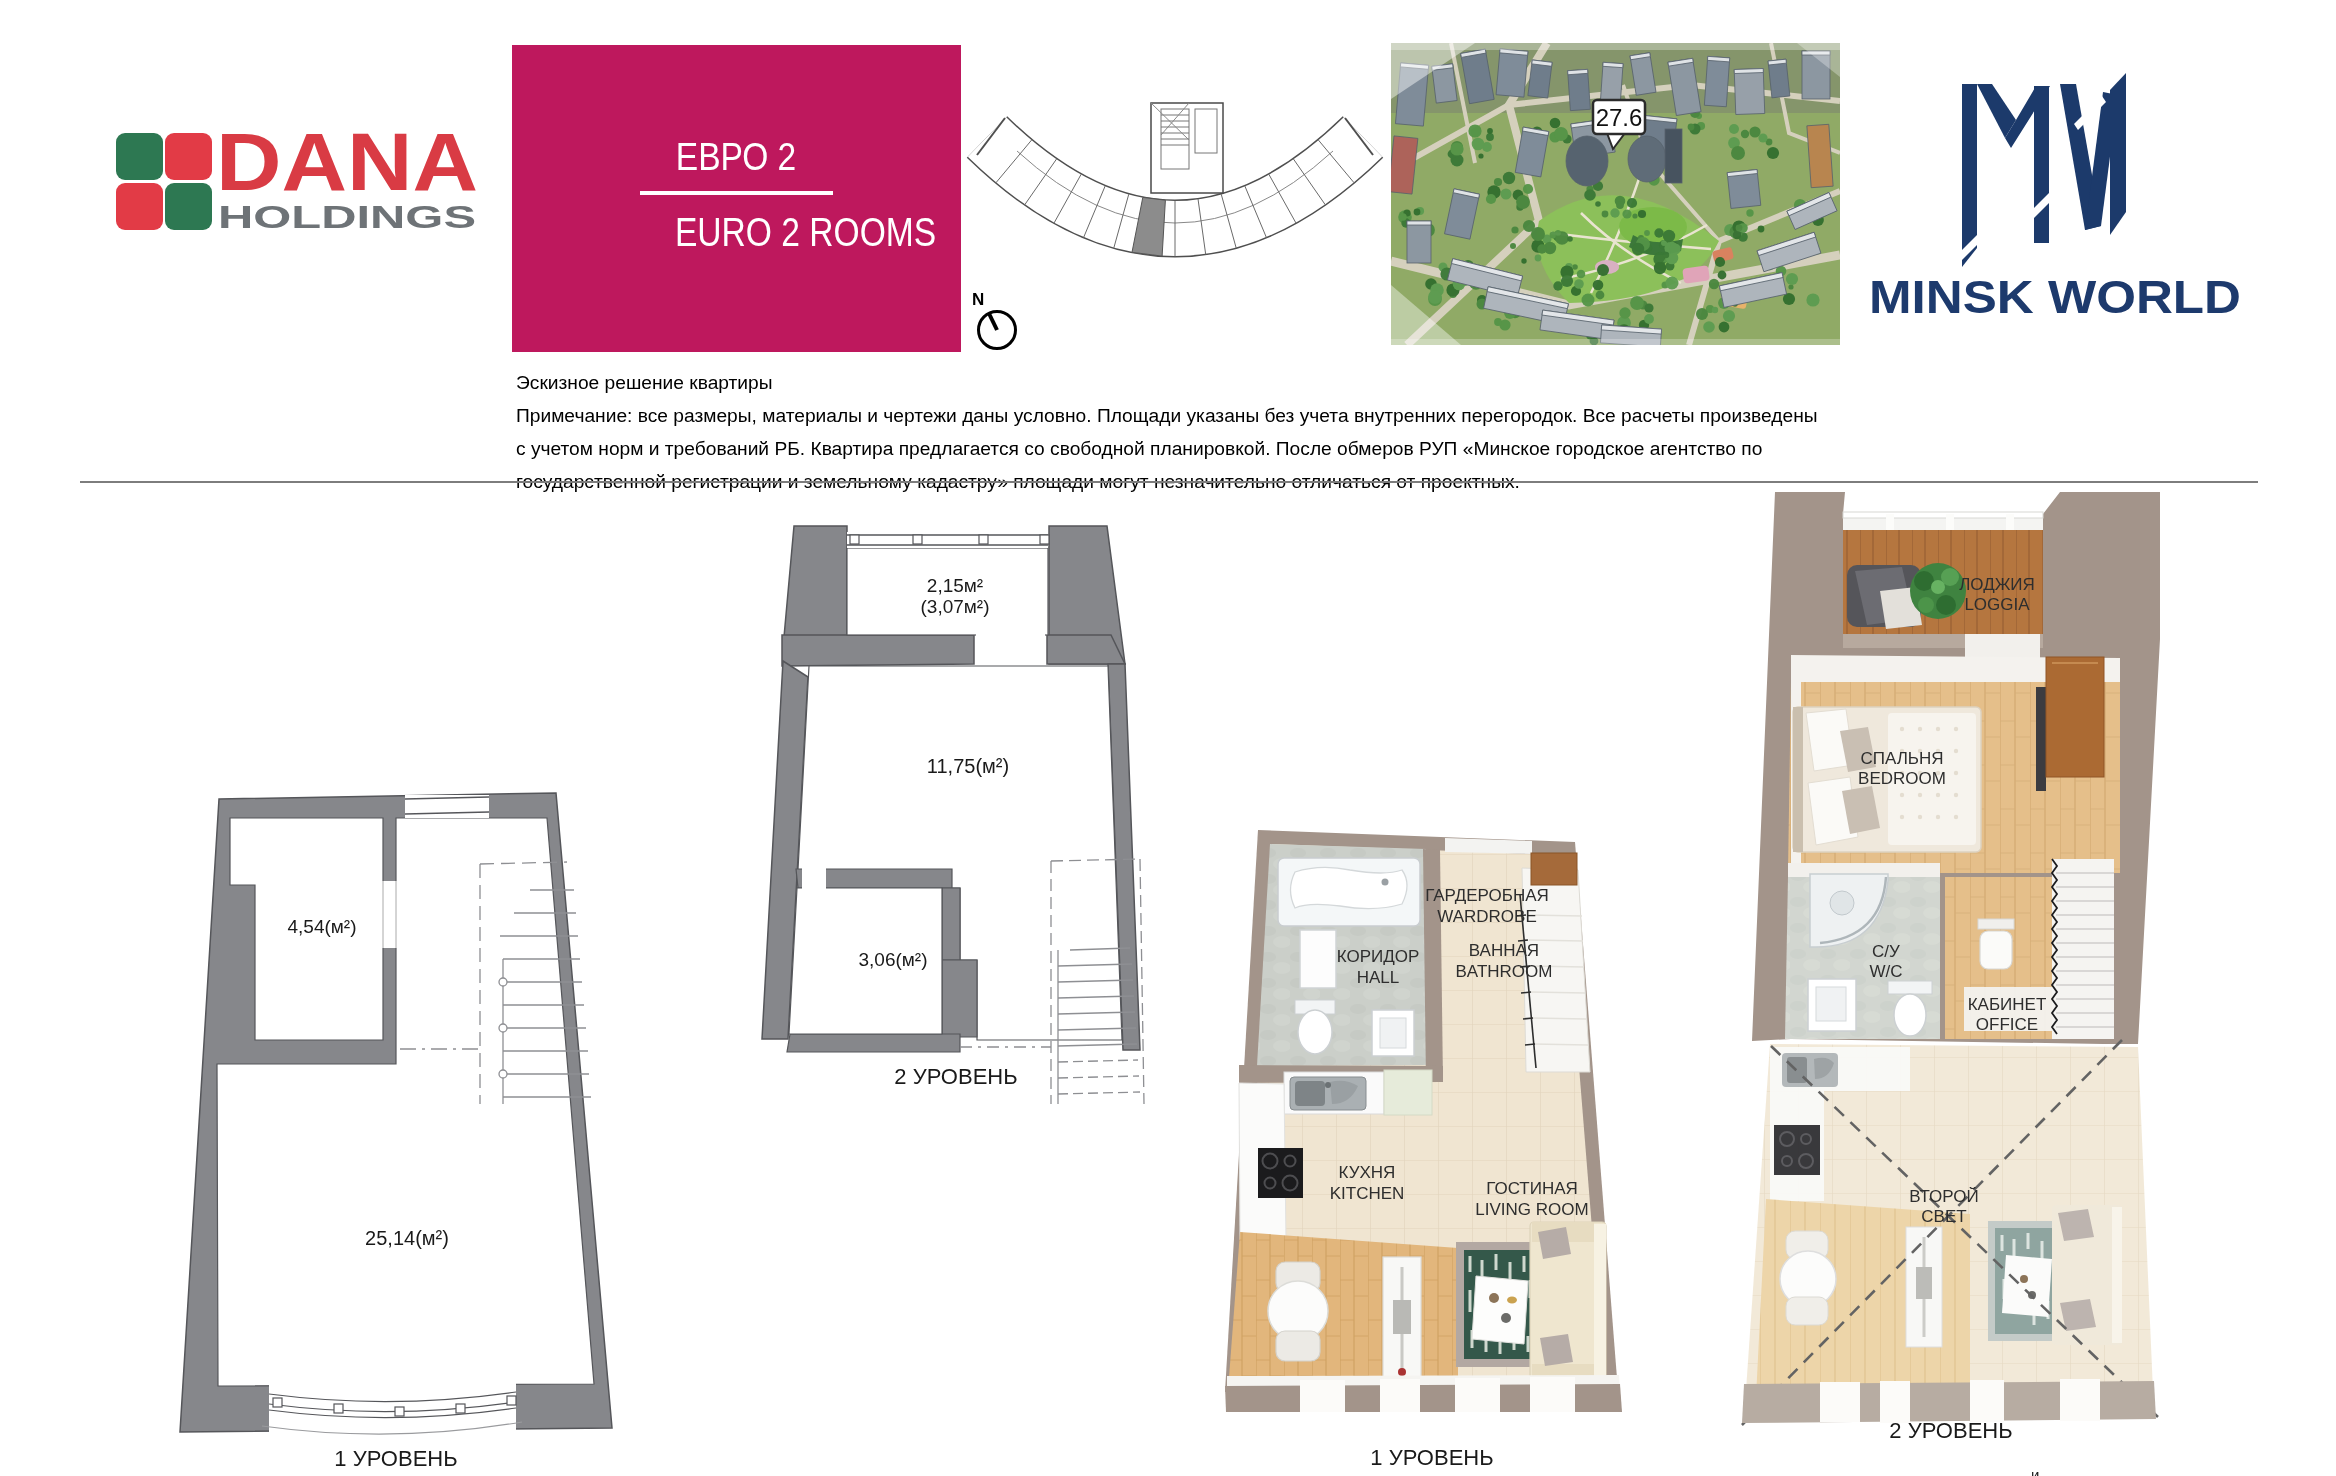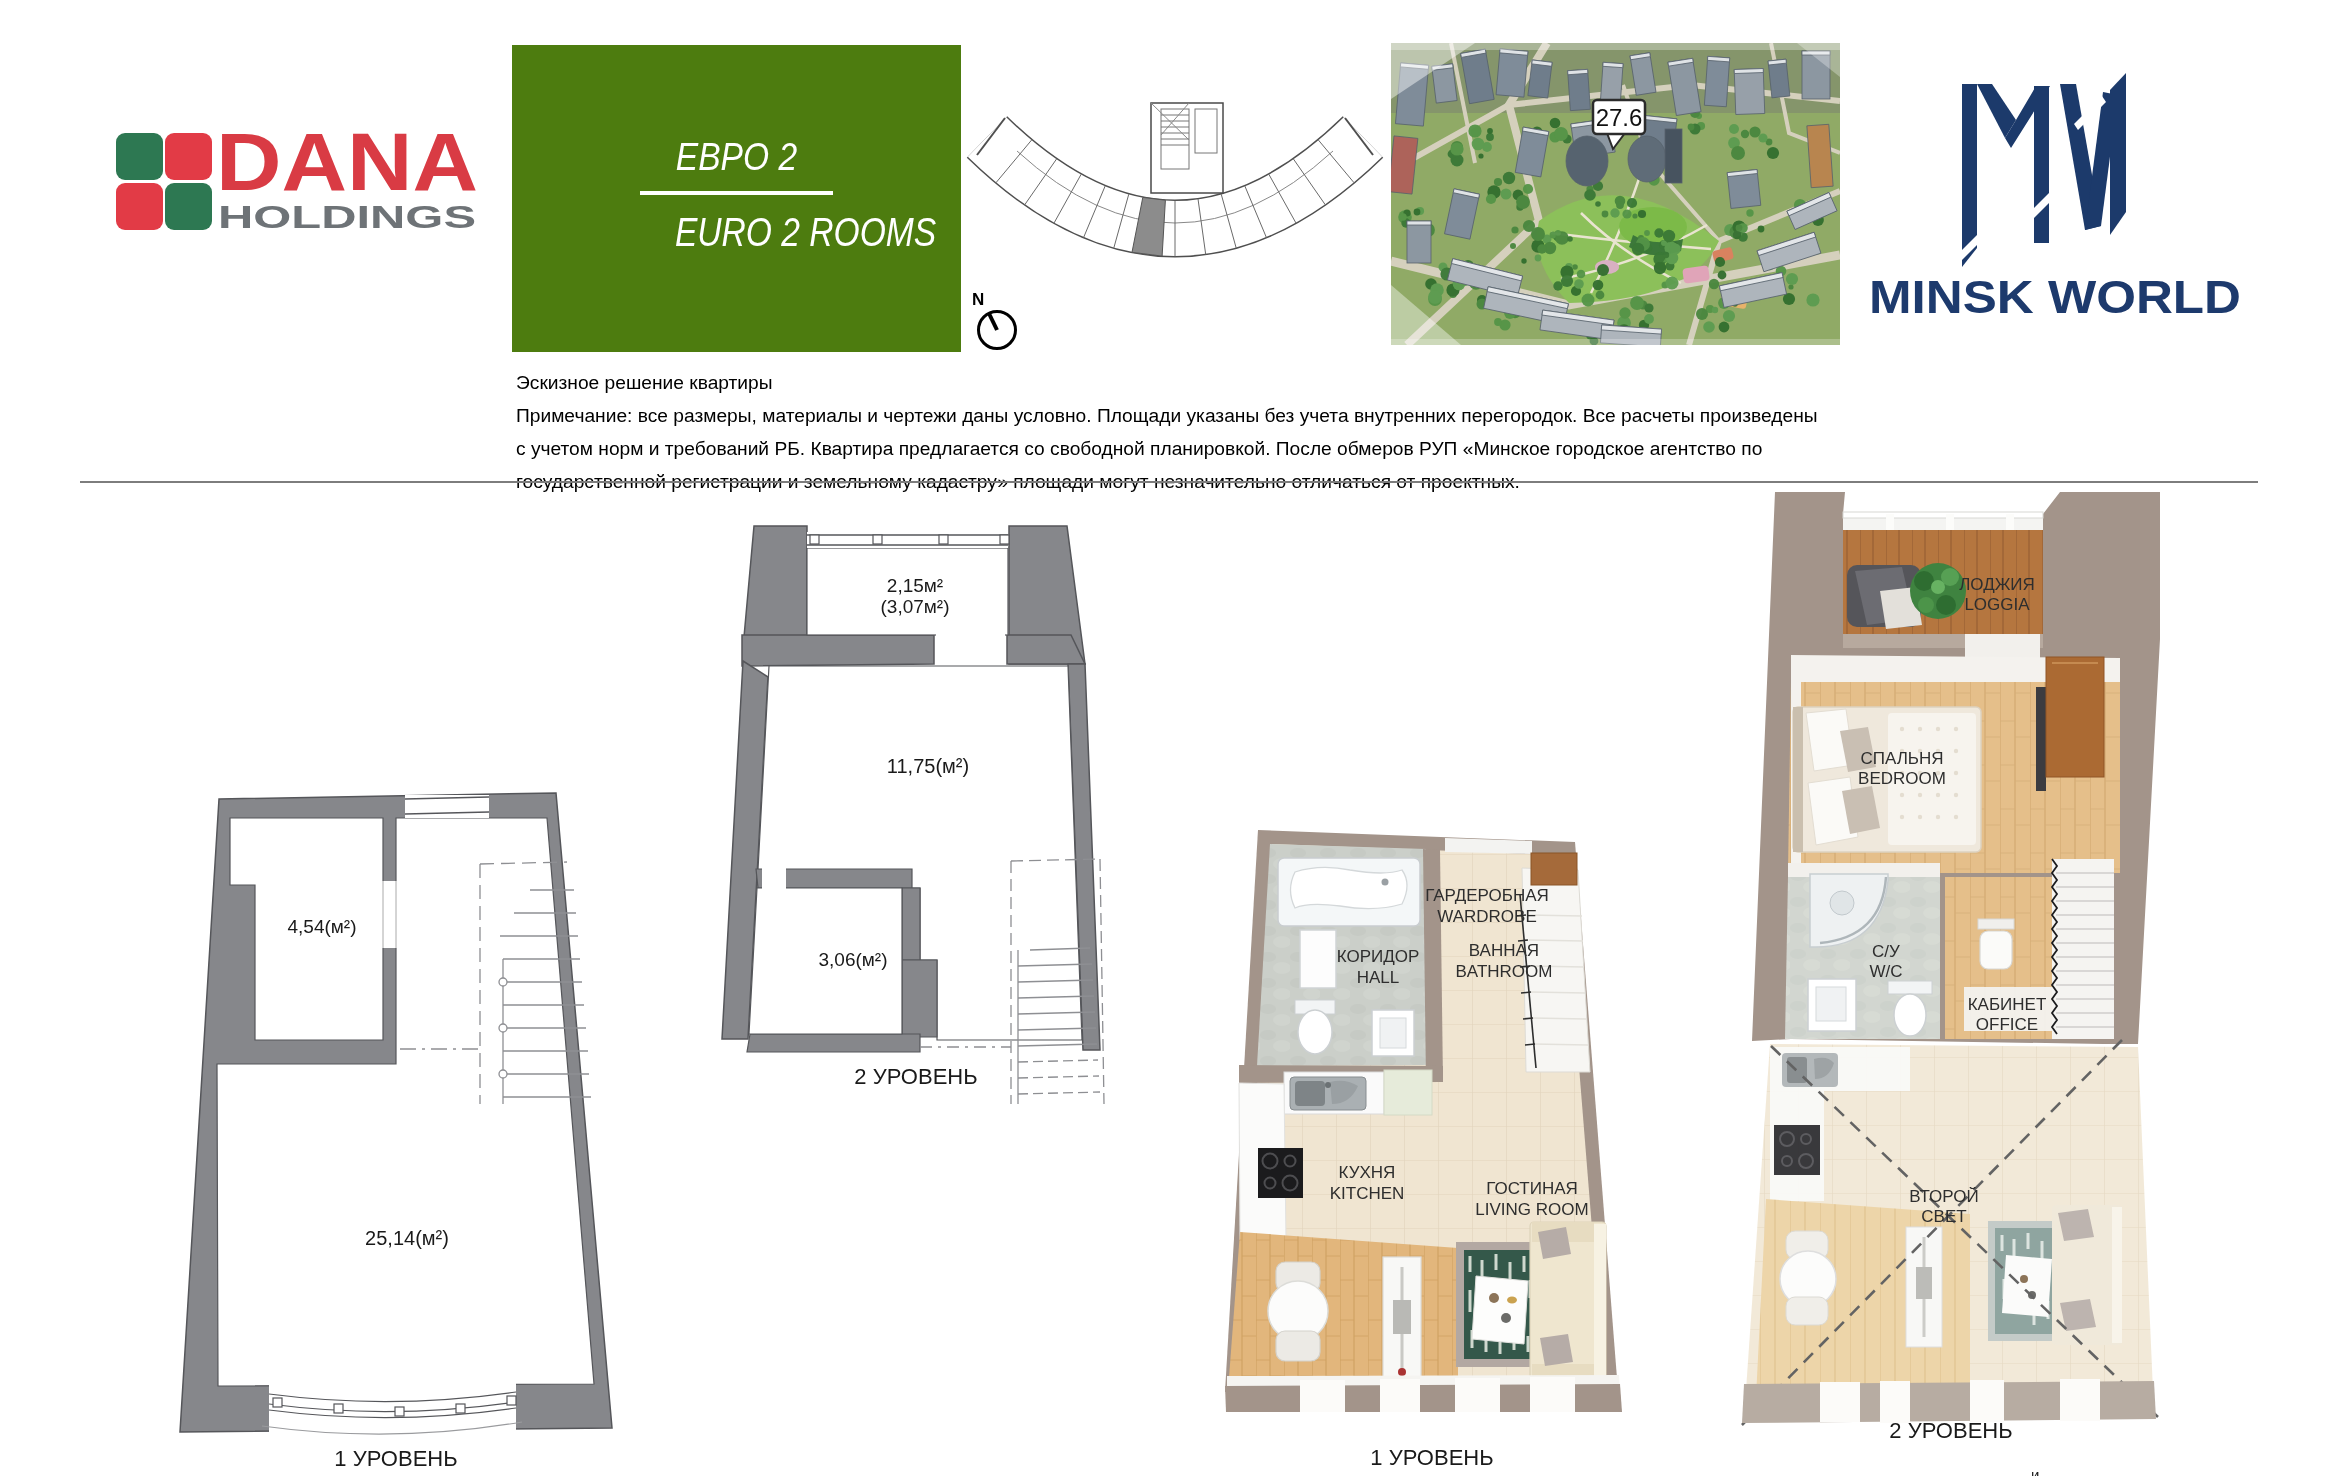--- a/index.html
+++ b/index.html
@@ -19,21 +19,21 @@
     <rect x="0" y="51" width="47" height="47" rx="9" fill="#e23b46"></rect>
 
     <rect x="49" y="51" width="47" height="47" rx="9" fill="#2d7852"></rect>
 
     <text x="100" y="58" font-family="Liberation Sans, sans-serif" font-weight="bold" font-size="82" fill="#d93b44" textLength="262" lengthAdjust="spacingAndGlyphs">DANA</text>
 
     <text x="102" y="96" font-family="Liberation Sans, sans-serif" font-weight="bold" font-size="32" fill="#6e7377" textLength="258" lengthAdjust="spacingAndGlyphs">HOLDINGS</text>
   </svg>
 </div>
 
-<div class="abs" style="left:512px;top:45px;width:449px;height:307px;background:#4d7c0f;color:#ffffff;text-align:center;font-style:italic;">
+<div class="abs" style="left:512px;top:45px;width:449px;height:307px;background:#be185d;color:#ffffff;text-align:center;">
 
   <div style="margin-top:90px;font-size:39px;"><span style="display:inline-block;transform:scaleX(0.86);transform-origin:center;">ЕВРО 2</span></div>
 
   <div style="margin:12px auto 0;width:193px;height:3.5px;background:#ffffff;"></div>
 
   <div style="margin-top:15px;font-size:40px;text-align:right;"><span style="display:inline-block;transform:scaleX(0.84);transform-origin:center;">EURO 2 ROOMS</span></div>
 </div>
 
 <div class="abs" style="left:965px;top:95px;width:420px;height:180px;">
   <svg width="420" height="180" viewBox="0 0 420 180">
@@ -523,21 +523,21 @@
     </g>
 
     <text x="152" y="153" font-size="19" fill="#1a1a1a" text-anchor="middle">4,54(м²)</text>
 
     <text x="237" y="465" font-size="20" fill="#1a1a1a" text-anchor="middle">25,14(м²)</text>
 
     <text x="226" y="686" font-size="22" fill="#1a1a1a" text-anchor="middle">1 УРОВЕНЬ</text>
   </svg>
 </div>
 
-<div class="abs" style="left:700px;top:510px;width:420px;height:610px;">
+<div class="abs" style="left:740px;top:510px;width:420px;height:610px;">
   <svg width="420" height="610" viewBox="0 0 420 610" id="planB">
 
     <polygon points="54,16 107,16 107,127 44,127" fill="#86878b" stroke="#55565a" stroke-width="1.5"></polygon>
 
     <polygon points="309,16 367,16 385,154 309,154" fill="#86878b" stroke="#55565a" stroke-width="1.5"></polygon>
 
     <polygon points="42,125 234,125 234,154 42,156" fill="#86878b" stroke="#55565a" stroke-width="1.5"></polygon>
 
     <polygon points="307,125 371,125 385,154 307,154" fill="#86878b" stroke="#55565a" stroke-width="1.5"></polygon>
 

